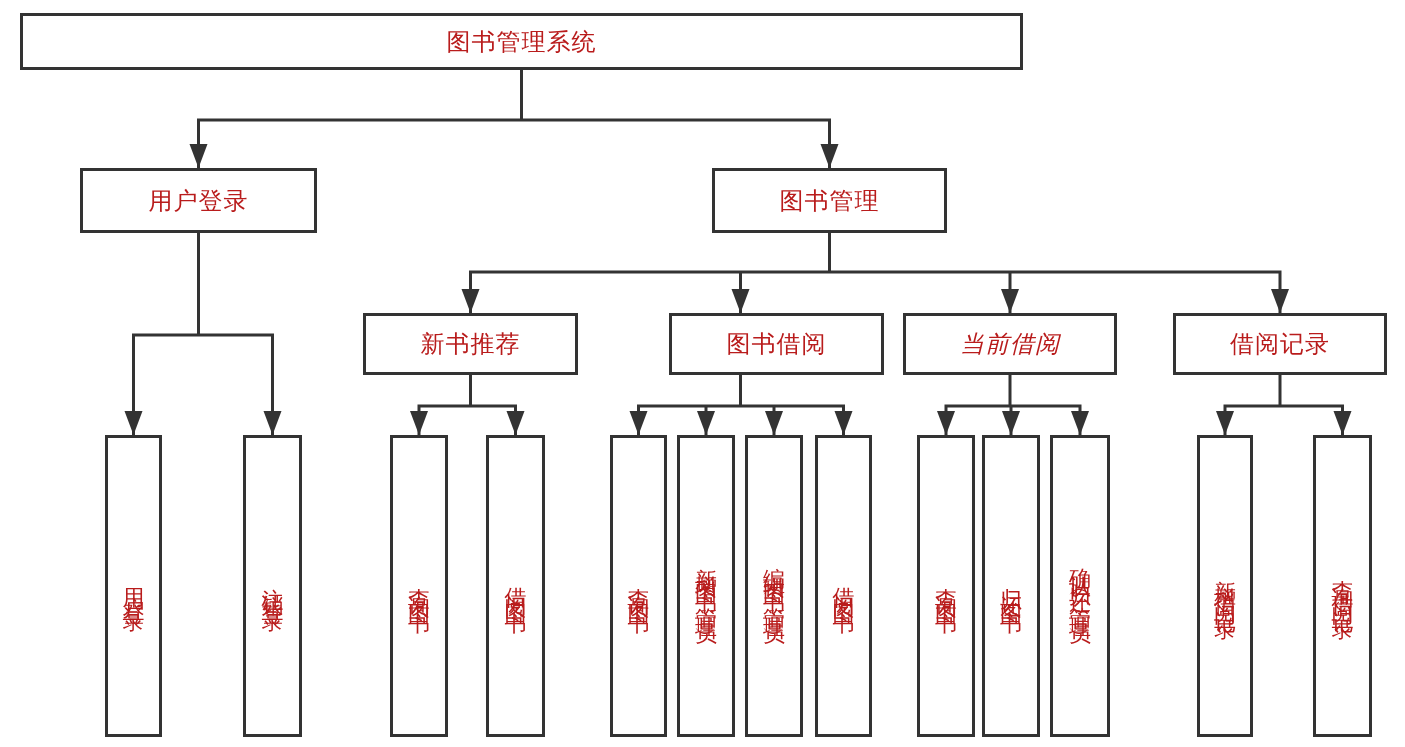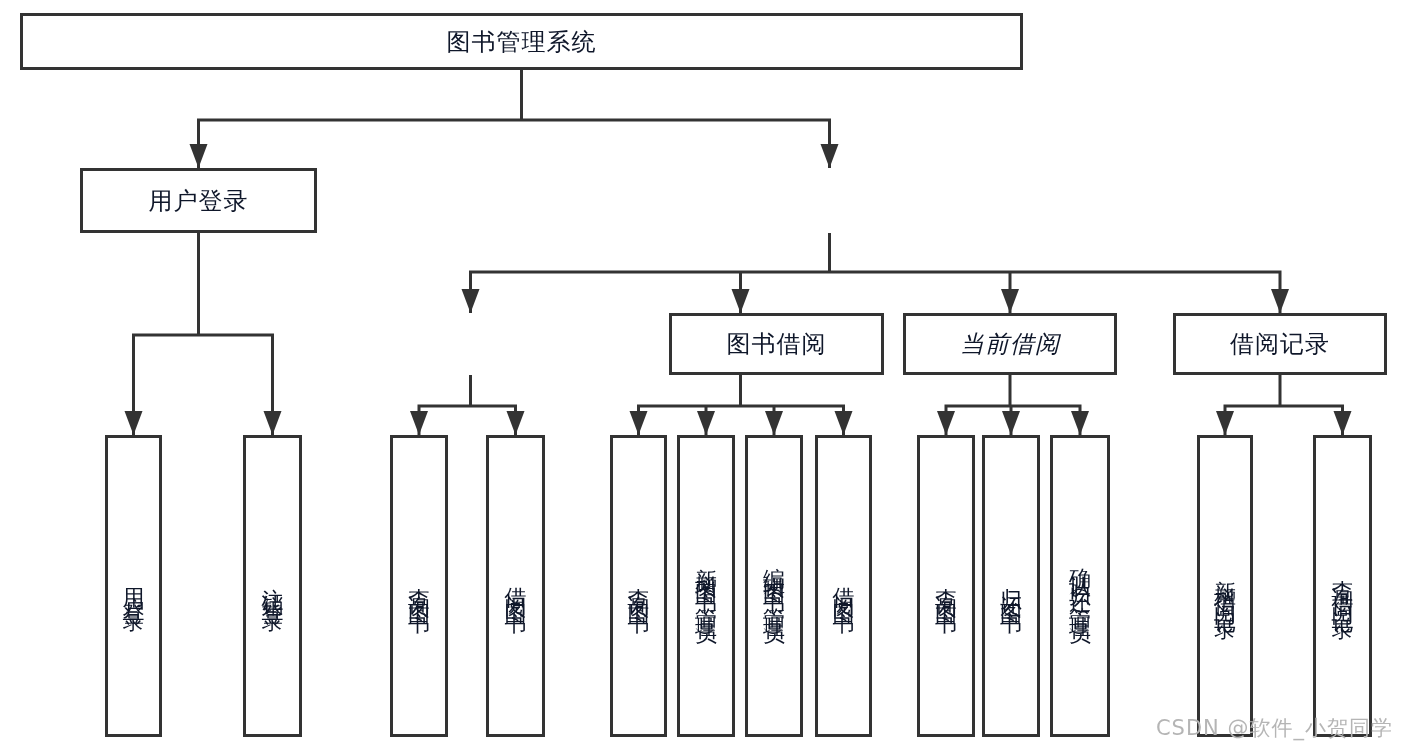--- a/index.html
+++ b/index.html
@@ -17,21 +17,21 @@
     z-index: 1;
   }
   .box {
     position: absolute;
     box-sizing: border-box;
     background: #ffffff;
     border: 3px solid #333333;
     display: flex;
     align-items: center;
     justify-content: center;
-    color: #0f172a;
+    color: #b91c1c;
     z-index: 2;
   }
   .h-label {
     font-size: 24px;
     letter-spacing: 1px;
     white-space: nowrap;
   }
   .leaf .vtext {
     writing-mode: vertical-rl;
     text-orientation: mixed;
@@ -108,21 +108,27 @@
     </g>
   </svg>
 
   <div class="box" style="left:20px; top:13px; width:1003px; height:57px;">
     <span class="h-label">图书管理系统</span>
   </div>
 
   <div class="box" style="left:80px; top:168px; width:237px; height:65px;">
     <span class="h-label">用户登录</span>
   </div>
+  <div class="box" style="left:712px; top:168px; width:235px; height:65px;">
+    <span class="h-label">图书管理</span>
+  </div>
 
+  <div class="box" style="left:363px; top:313px; width:215px; height:62px;">
+    <span class="h-label">新书推荐</span>
+  </div>
   <div class="box" style="left:633px; top:313px; width:215px; height:62px;margin-left:36px;">
     <span class="h-label">图书借阅</span>
   </div>
   <div class="box" style="left:903px; top:313px; width:214px; height:62px;font-style:italic;">
     <span class="h-label">当前借阅</span>
   </div>
   <div class="box" style="left:1173px; top:313px; width:214px; height:62px;">
     <span class="h-label">借阅记录</span>
   </div>
 
@@ -163,15 +169,14 @@
     <span class="vtext">确认归还（管理员）</span>
   </div>
 
   <div class="box leaf" style="left:1197px; top:435px; width:56px; height:302px;">
     <span class="vtext">新增借阅记录</span>
   </div>
   <div class="box leaf" style="left:1313px; top:435px; width:59px; height:302px;">
     <span class="vtext">查询借阅记录</span>
   </div>
 
-  <div id="watermark">CSDN @软件_小贺同学</div>
 
 </div>
 
 </body></html>

